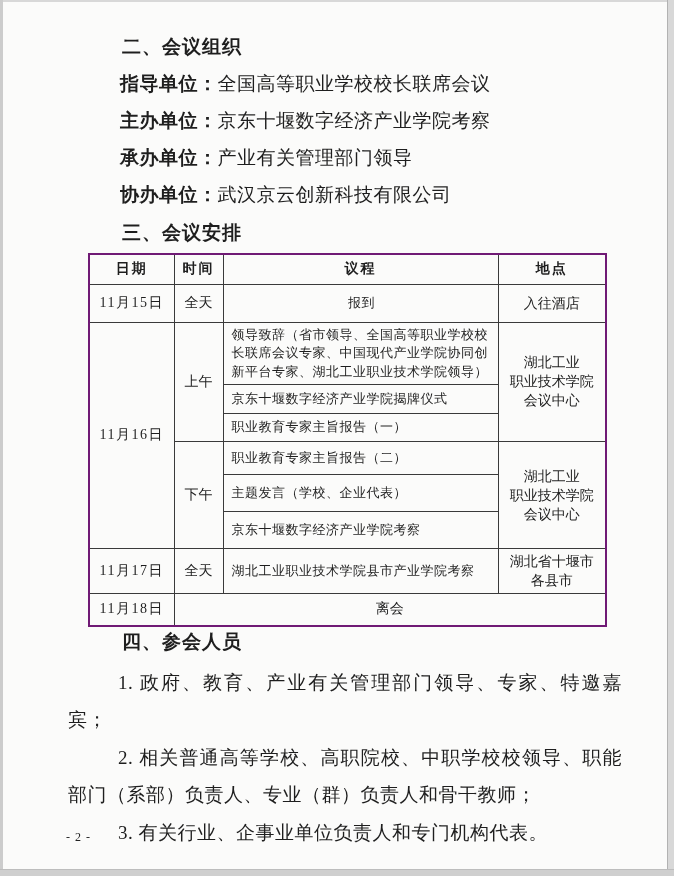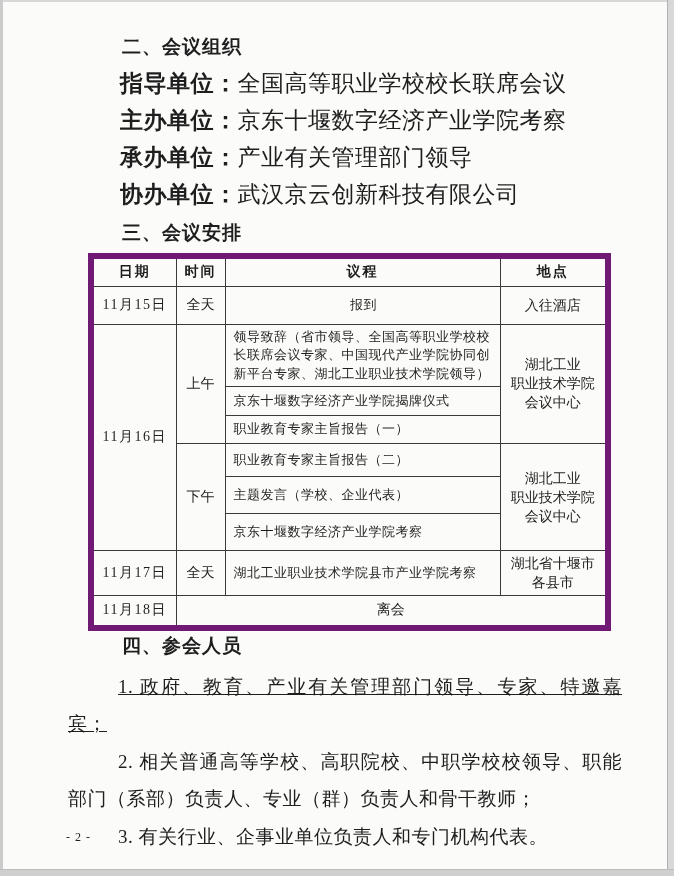--- a/index.html
+++ b/index.html
@@ -12,29 +12,29 @@
     overflow:hidden;
   }
   .content{padding:36px 52px 0 68px;}
 
   .sec-heading{
     font-size:19px;font-weight:bold;
     margin:0 0 0 54px;line-height:22px;letter-spacing:1px;
   }
   .org-line{
     margin:15px 0 0 52px;
-    font-size:23px;line-height:22px;letter-spacing:.5px;
+    font-size:19px;line-height:22px;letter-spacing:.5px;
   }
   .org-label{font-weight:bold;}
   #sec3{margin-top:16px;}
 
   table.schedule{
     border-collapse:collapse;table-layout:fixed;
     width:517px;margin:9px 0 0 20px;
-    border:6px solid #701a75;
+    border:2px solid #701a75;
   }
   .schedule th,.schedule td{
     border:1px solid #3a3a3a;
     padding:2px 4px;
     text-align:center;vertical-align:middle;
     font-size:14px;font-weight:normal;
   }
   .schedule th{font-weight:bold;letter-spacing:2px;}
   td.date{letter-spacing:1.5px;}
   td.agenda{
@@ -46,21 +46,21 @@
   tr.h-hdr{height:30px;} tr.h-r15{height:38px;} tr.h-lead{height:58px;}
   tr.h-jd1{height:29px;} tr.h-rep1{height:28px;} tr.h-rep2{height:33px;}
   tr.h-thm{height:37px;} tr.h-jd2{height:37px;} tr.h-r17{height:45px;}
   tr.h-r18{height:32px;}
 
   #sec4{margin-top:4px;}
   p.item{
     margin:0;font-size:19px;line-height:37.5px;
     text-indent:50px;text-align:justify;letter-spacing:.5px;
   }
-  p.item.first{margin-top:11px;text-decoration:underline;}
+  p.item.first{margin-top:11px;}
 
   .pagenum{
     position:absolute;left:66px;top:830px;
     font-size:12px;letter-spacing:1px;color:#222;
   }
 
   .edge-top{position:absolute;left:0;top:0;width:100%;height:2px;background:#d8d8d8;}
   .edge-left{position:absolute;left:0;top:0;width:3px;height:100%;background:#cccccc;}
   .edge-right{position:absolute;right:0;top:0;width:6px;height:100%;background:#d8d8d8;border-left:1px solid #b2b2b2;}
   .edge-bottom{position:absolute;left:0;bottom:0;width:100%;height:6px;background:#cfcfcf;border-top:1px solid #bdbdbd;}

